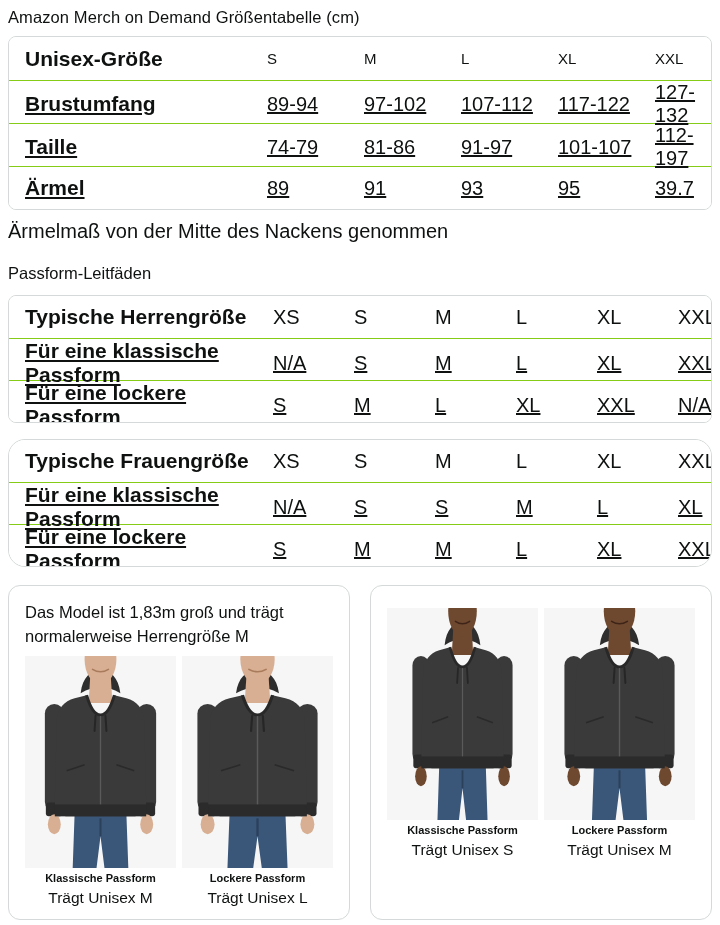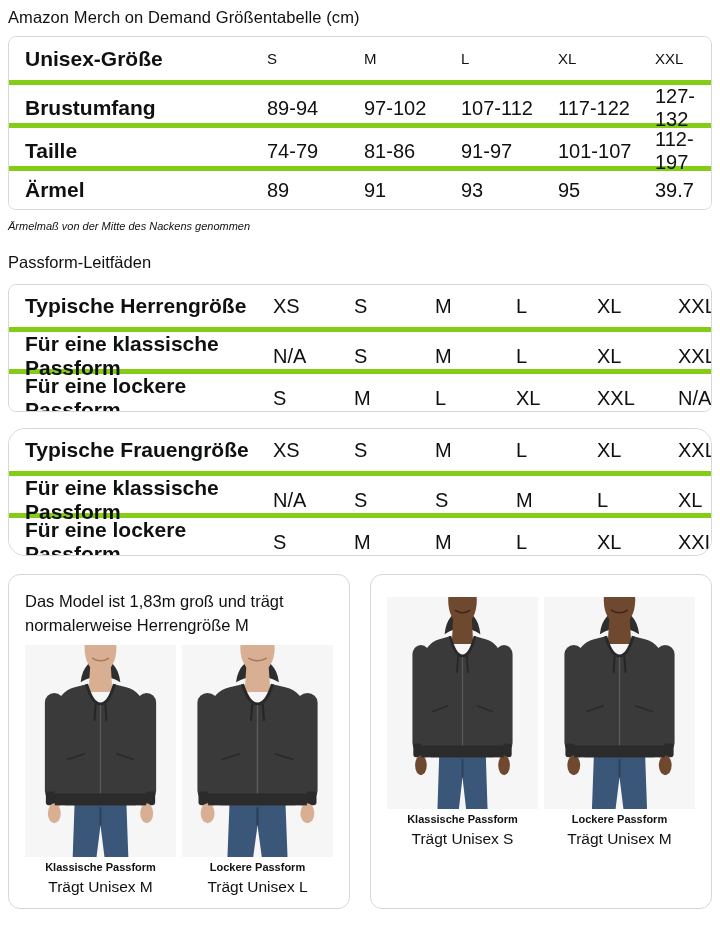--- a/index.html
+++ b/index.html
@@ -18,28 +18,28 @@
     overflow:hidden;
     background:#fff;
   }
   .t-row {
     display:grid;
     align-items:center;
     height:43px;
     padding:0 16px;
     background:#fff;
   }
-  .t-row + .t-row { border-top:5px solid #84cc16; }
+  .t-row + .t-row { border-top:1px solid #84cc16;text-decoration:underline; }
   .size-table .t-row { grid-template-columns:242px repeat(4,97px) 1fr; }
   .fit-table .t-row { grid-template-columns:248px repeat(5,81px) 1fr; height:42px; }
   .row-label { font-weight:700; font-size:21px; }
   .cell { font-size:20px; font-weight:400; color:#0F1111; }
   .head-cell { font-size:15px; font-weight:400; }
 
-  .footnote { font-size:11px; margin:10px 0 0 0;font-style:italic; }
+  .footnote { font-size:20px; margin:10px 0 0 0; }
   .section-heading { font-size:16.5px; font-weight:400; margin:21px 0 12px 0; }
   .fit-table + .fit-table { margin-top:16px;border-radius:17px; }
 
   
   .cards { display:flex; gap:20px; margin-top:18px; }
   .model-card {
     flex:1;
     border:1px solid #D5D9D9;
     border-radius:12px;
     padding:14px 16px 12px 16px;

